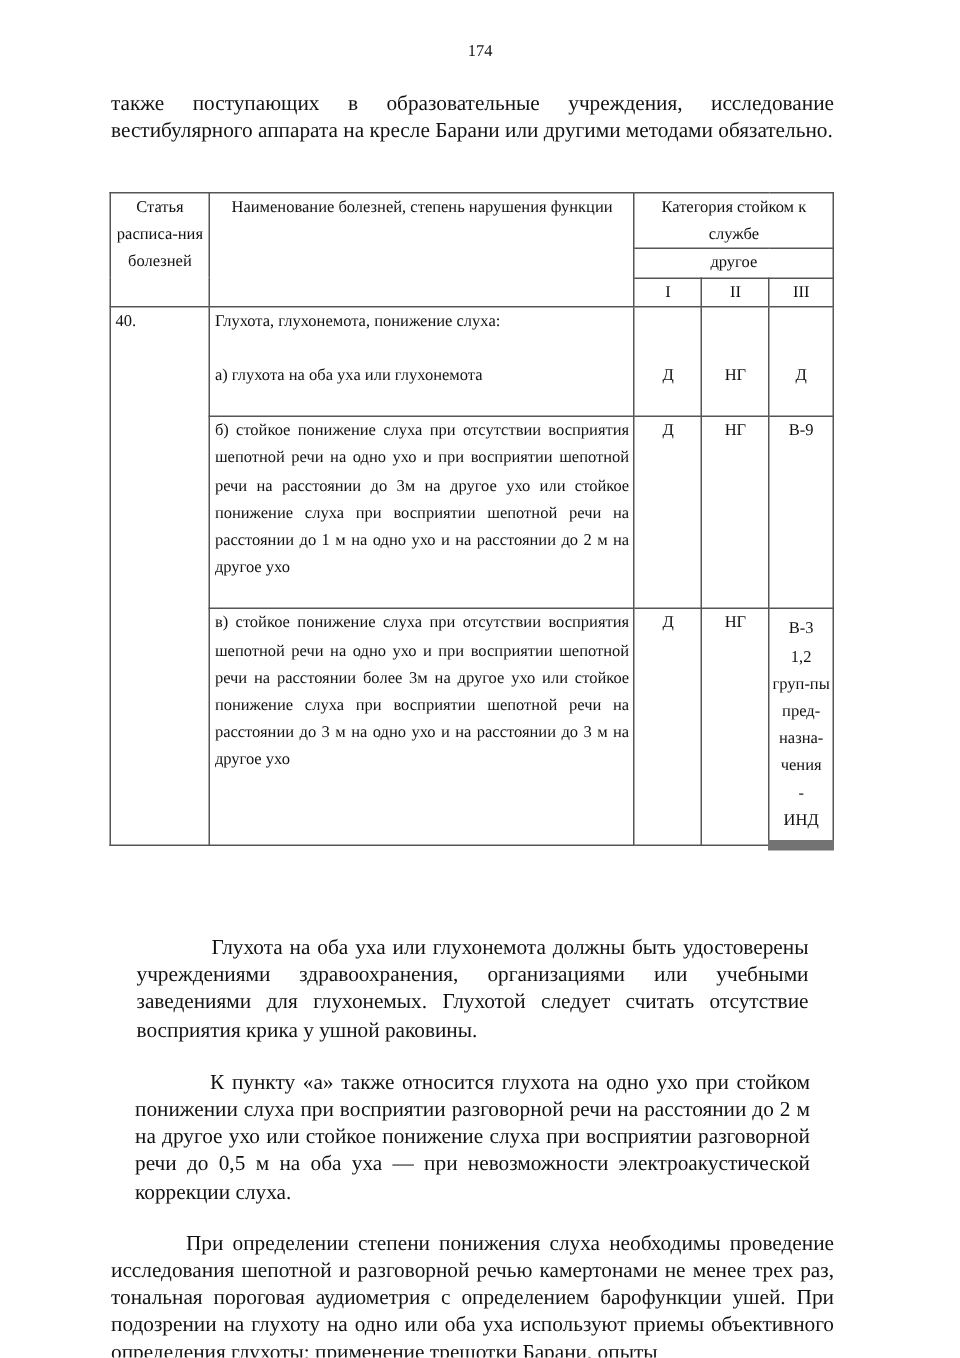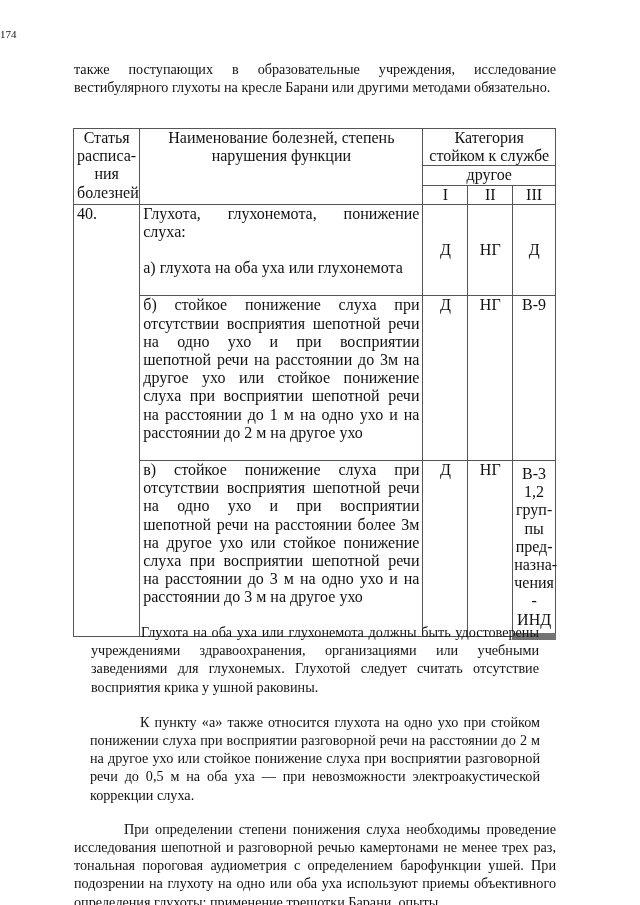--- a/index.html
+++ b/index.html
@@ -1,46 +1,46 @@
 <!DOCTYPE html>
 <html><head>
 <meta charset="utf-8">
 <style>
   html, body { margin: 0; padding: 0; background: #ffffff; }
   body { width: 640px; height: 905px; position: relative; overflow: hidden;
          font-family: "Liberation Serif", "DejaVu Serif", serif; color: #111; }
-  .page-number { position: absolute; top: 28px; left: 0; width: 640px; 
+  .page-number { position: absolute; top: 28px; left: 0; width: 640px; text-align: center;
                  font-size: 11px; }
   .para { position: absolute; left: 74px; width: 482px; font-size: 14.2px; line-height: 18.2px;
           text-align: justify; margin: 0; }
   .para.indent { text-indent: 50px; }
   #intro { top: 60px; }
 
   table.schedule { position: absolute; left: 73px; top: 128px; border-collapse: collapse;
-                   font-size: 16px; line-height: 18.2px; table-layout: fixed; width: 483px; }
+                   font-size: 11px; line-height: 18.2px; table-layout: fixed; width: 483px; }
   table.schedule td, table.schedule th { border: 1px solid #555; padding: 0 3px; vertical-align: top;
                    font-weight: normal; }
   table.schedule th { text-align: center; }
   .col-art { width: 62px; text-align: left !important; }
   .col-name { width: 265px; }
   .col-g { width: 42px; text-align: center; }
   .col-g3 { width: 40px; }
   th.art-head { text-align: left; }
   .sub-row td { border-top: none; border-bottom: none; font-family: Liberation Serif, serif; }
   .name-cell { text-align: justify; }
   .cat { text-align: center; }
   .spacer { height: 18px; }
   #body-text { top: 606px; }
 </style>
 </head>
 <body>
 
 <div class="page-number">174</div>
 
-<p class="para" id="intro">также поступающих в образовательные учреждения, исследование вестибулярного глухоты на кресле Барани или другими методами обязательно.</p>
+<p class="para" id="intro">также поступающих в образовательные учреждения, исследование вестибулярного аппарата на кресле Барани или другими методами обязательно.</p>
 
 <table class="schedule">
   <colgroup>
     <col class="col-art">
       <col class="col-name">
       <col class="col-g">
       <col class="col-g">
       <col class="col-g3">
   </colgroup>
   <thead>

